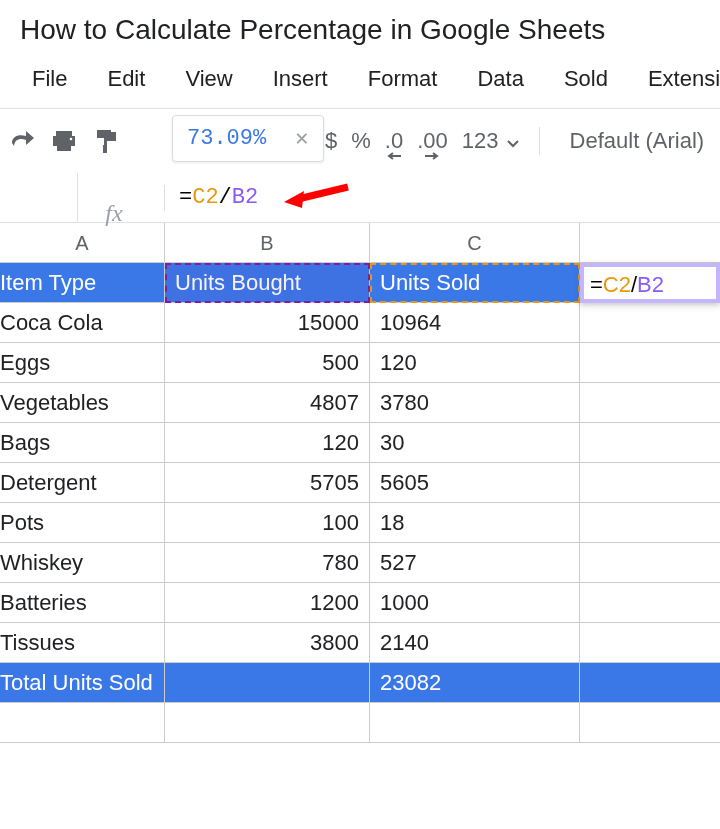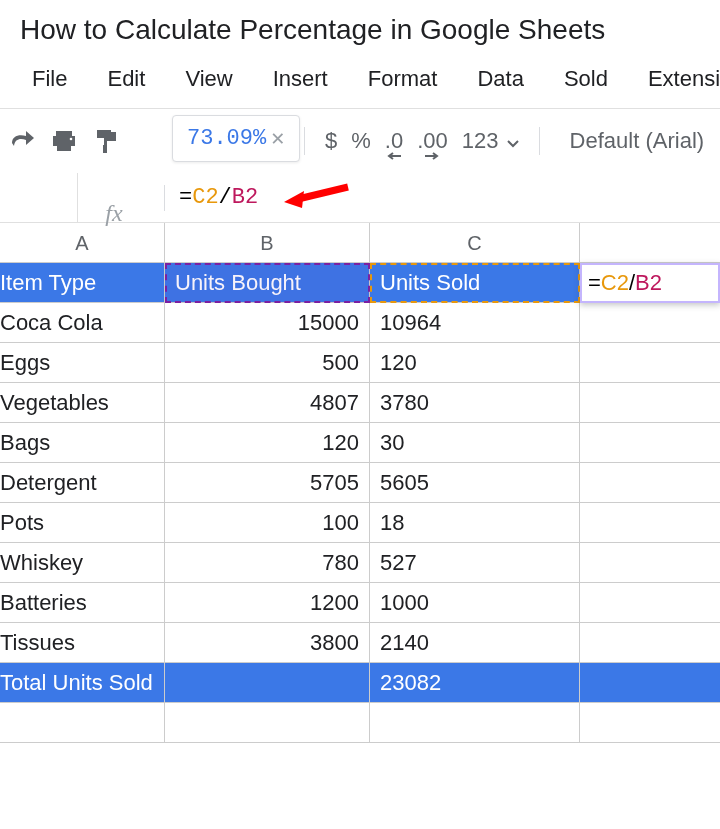--- a/index.html
+++ b/index.html
@@ -13,34 +13,34 @@
   .toolbar { display: flex; align-items: center; gap: 14px; padding: 18px 0 18px 8px; position: relative; }
   .tb-icon { width: 28px; height: 28px; display: flex; align-items: center; justify-content: center; cursor: pointer; color: #5f6368; }
   .tb-sep { width: 1px; height: 28px; background: #dadce0; margin: 0 6px; }
   .tb-text { font-size: 22px; color: #5f6368; cursor: pointer; }
   
   .result-tooltip {
     position: absolute; left: 172px; top: 6px;
     border: 1px solid #dadce0; border-radius: 4px;
     padding: 10px 14px; background: #fff;
     font-family: "Courier New", monospace; font-size: 22px;
-    color: #3b78e7; display: flex; align-items: center; gap: 4px;
+    color: #3b78e7; display: flex; align-items: center; gap: 28px;
     box-shadow: 0 1px 3px rgba(0,0,0,0.08);
   }
   .result-tooltip .x { color: #9aa0a6; font-size: 18px; cursor: pointer; font-family: Arial, sans-serif; }
   
   .fx-bar { display: flex; align-items: center; border-bottom: 1px solid #e0e0e0; height: 50px; position: relative; }
   .fx-gutter { width: 78px; border-right: 1px solid #e0e0e0; height: 100%; }
   .fx-label { width: 72px; text-align: center; font-style: italic; font-size: 24px; color: #9aa0a6; font-family: "Times New Roman", serif; margin-top: 31px; }
   .fx-sep { width: 1px; height: 26px; background: #dadce0; margin: 0 14px; }
   .fx-formula { font-family: "Courier New", monospace; font-size: 22px; display: flex; align-items: center; }
   .eq { color: #000; }
   .ref-c2 { color: #e8980c; }
   .op { color: #000; }
-  .ref-b2 { color: #be185d; }
+  .ref-b2 { color: #8b5cf6; }
 
   .arrow { position: absolute; left: 280px; top: 10px; pointer-events: none; }
 
   .sheet { position: relative; }
   .col-headers { display: flex; height: 40px; border-bottom: 1px solid #ccc; }
   .ch { text-align: center; font-size: 20px; color: #5f6368; border-right: 1px solid #ccc; line-height: 40px; }
   .ch.gutter { width: 0px; border-right: none; }
   .ch.a { width: 165px; }
   .ch.b { width: 205px; }
   .ch.c { width: 210px; }
@@ -61,21 +61,21 @@
     border: 2px dashed #7b1fa2; background: rgba(123,31,162,0.06);
     left: 165px; top: 40px; width: 205px; height: 40px;
   }
   .marquee-c2 {
     position: absolute; pointer-events: none;
     border: 2px dashed #e8980c;
     left: 370px; top: 40px; width: 210px; height: 40px;
   }
   .active-d2 {
     position: absolute; pointer-events: none;
-    border: 2px solid #c4b5fd;
+    border: 4px solid #c4b5fd;
     box-shadow: 0 2px 6px rgba(60,64,67,.3);
     left: 580px; top: 40px; width: 140px; height: 40px;
     background: #fff;
   }
   .active-d2 .inner { font-family: Arial, sans-serif; font-size: 22px; padding: 0 6px; line-height: 36px; }
   .active-d2 .eq { color:#000; }
 </style>
 </head>
 <body>
 

